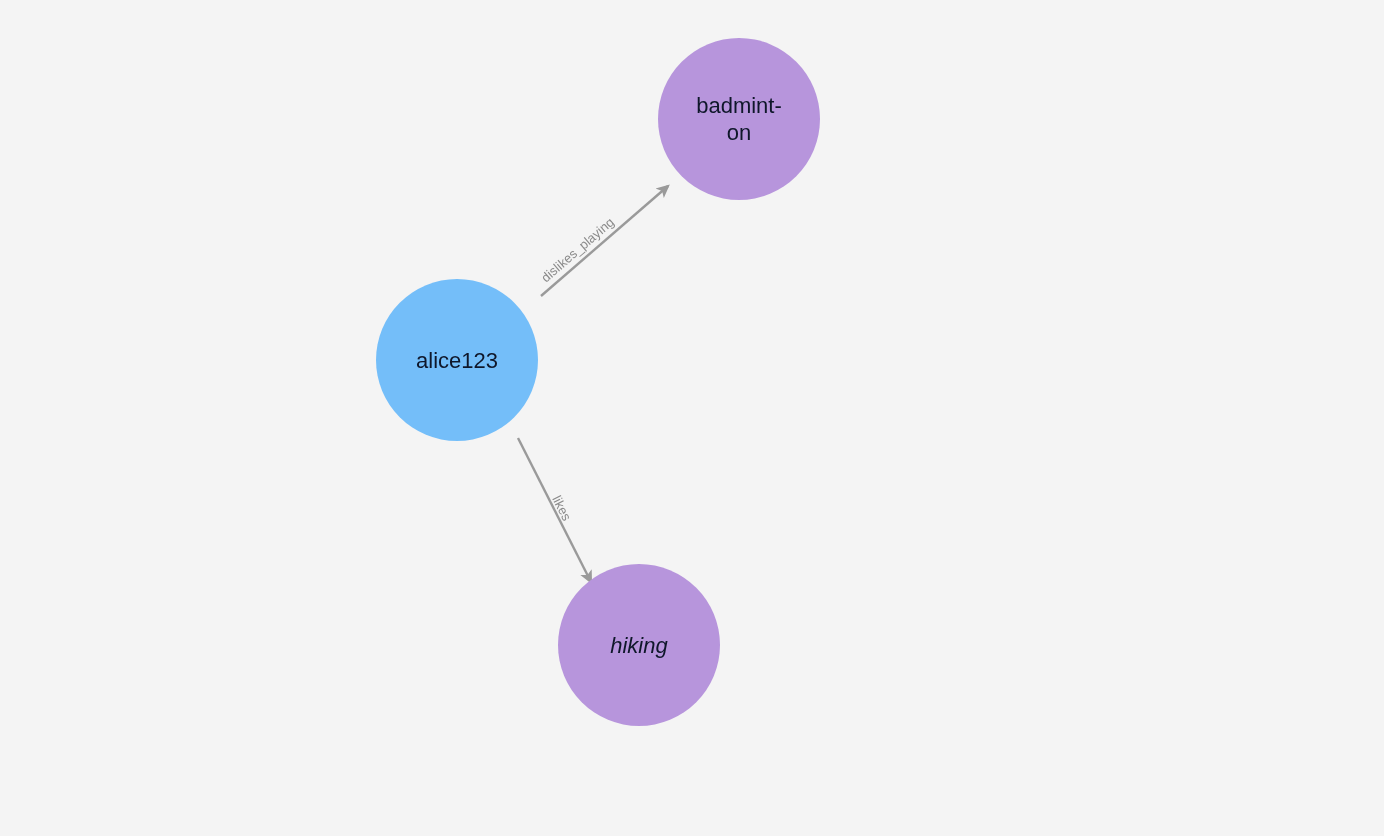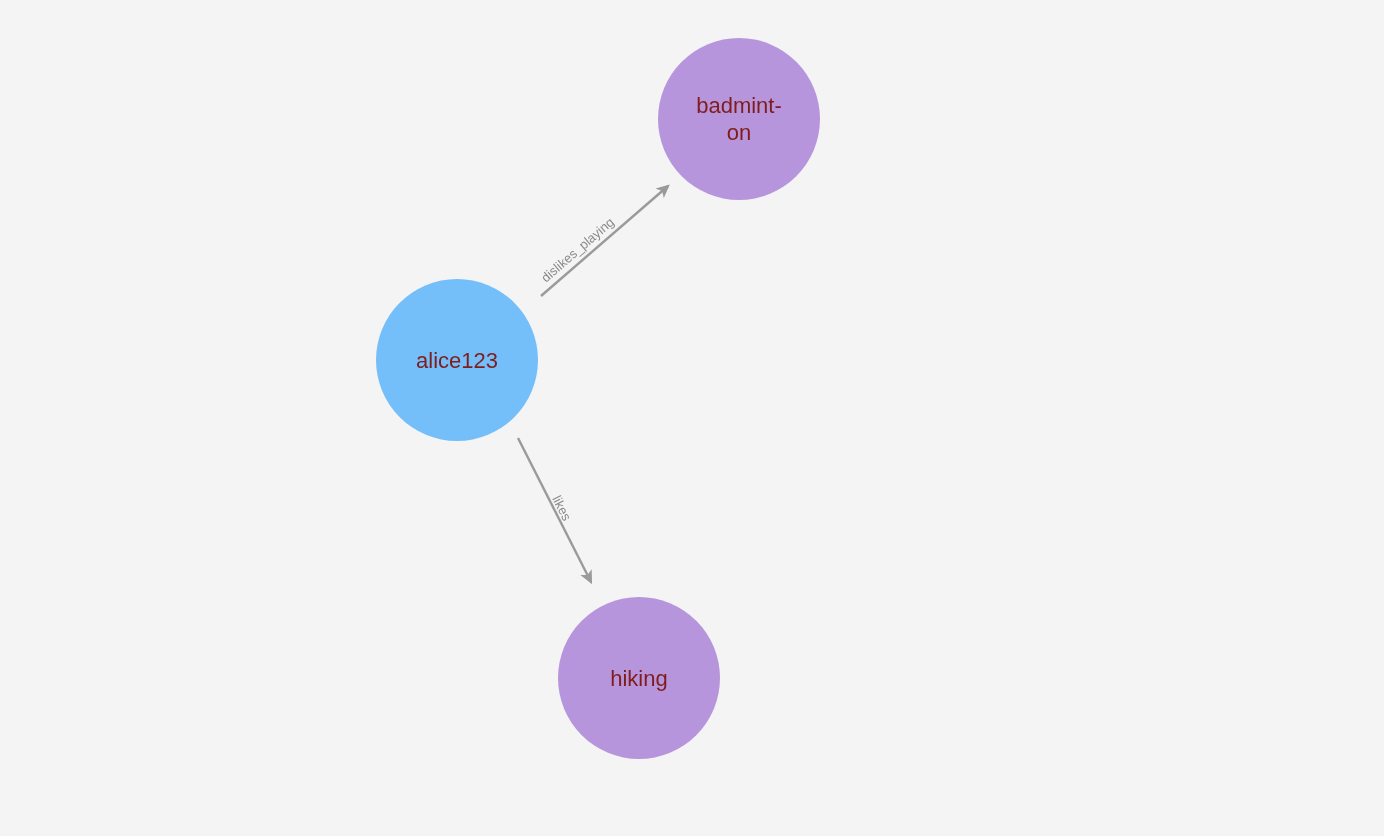--- a/index.html
+++ b/index.html
@@ -29,21 +29,21 @@
   }
   .node {
     position: absolute;
     border-radius: 50%;
     display: flex;
     align-items: center;
     justify-content: center;
     box-sizing: border-box;
   }
   .node-label {
-    color: #7f1d1d;
+    color: #0f172a;
     font-size: 22px;
     line-height: 27px;
     text-align: center;
     white-space: pre-line;
     font-family: "Liberation Sans", sans-serif;
     user-select: none;
   }
   .edge-label {
     position: absolute;
     color: #8a8a8a;
@@ -73,21 +73,21 @@
 
   <div class="node" style="left:376px; top:279px; width:162px; height:162px; background:#74bef9;">
     <span class="node-label">alice123</span>
   </div>
 
   <div class="node" style="left:658px; top:38px; width:162px; height:162px; background:#b795dc;">
     <span class="node-label">badmint-
 on</span>
   </div>
 
-  <div class="node" style="left:558px; top:597px; width:162px; height:162px; background:#b795dc;">
+  <div class="node" style="left:558px; top:564px; width:162px; height:162px; background:#b795dc;font-style:italic;">
     <span class="node-label">hiking</span>
   </div>
 
   <div class="edge-label" style="left:543px; top:272px; transform: rotate(-40.8deg);">dislikes_playing</div>
 
   <div class="edge-label" style="left:556px; top:489px; transform: rotate(63.2deg);">likes</div>
 
 </div>
 
 </body></html>

